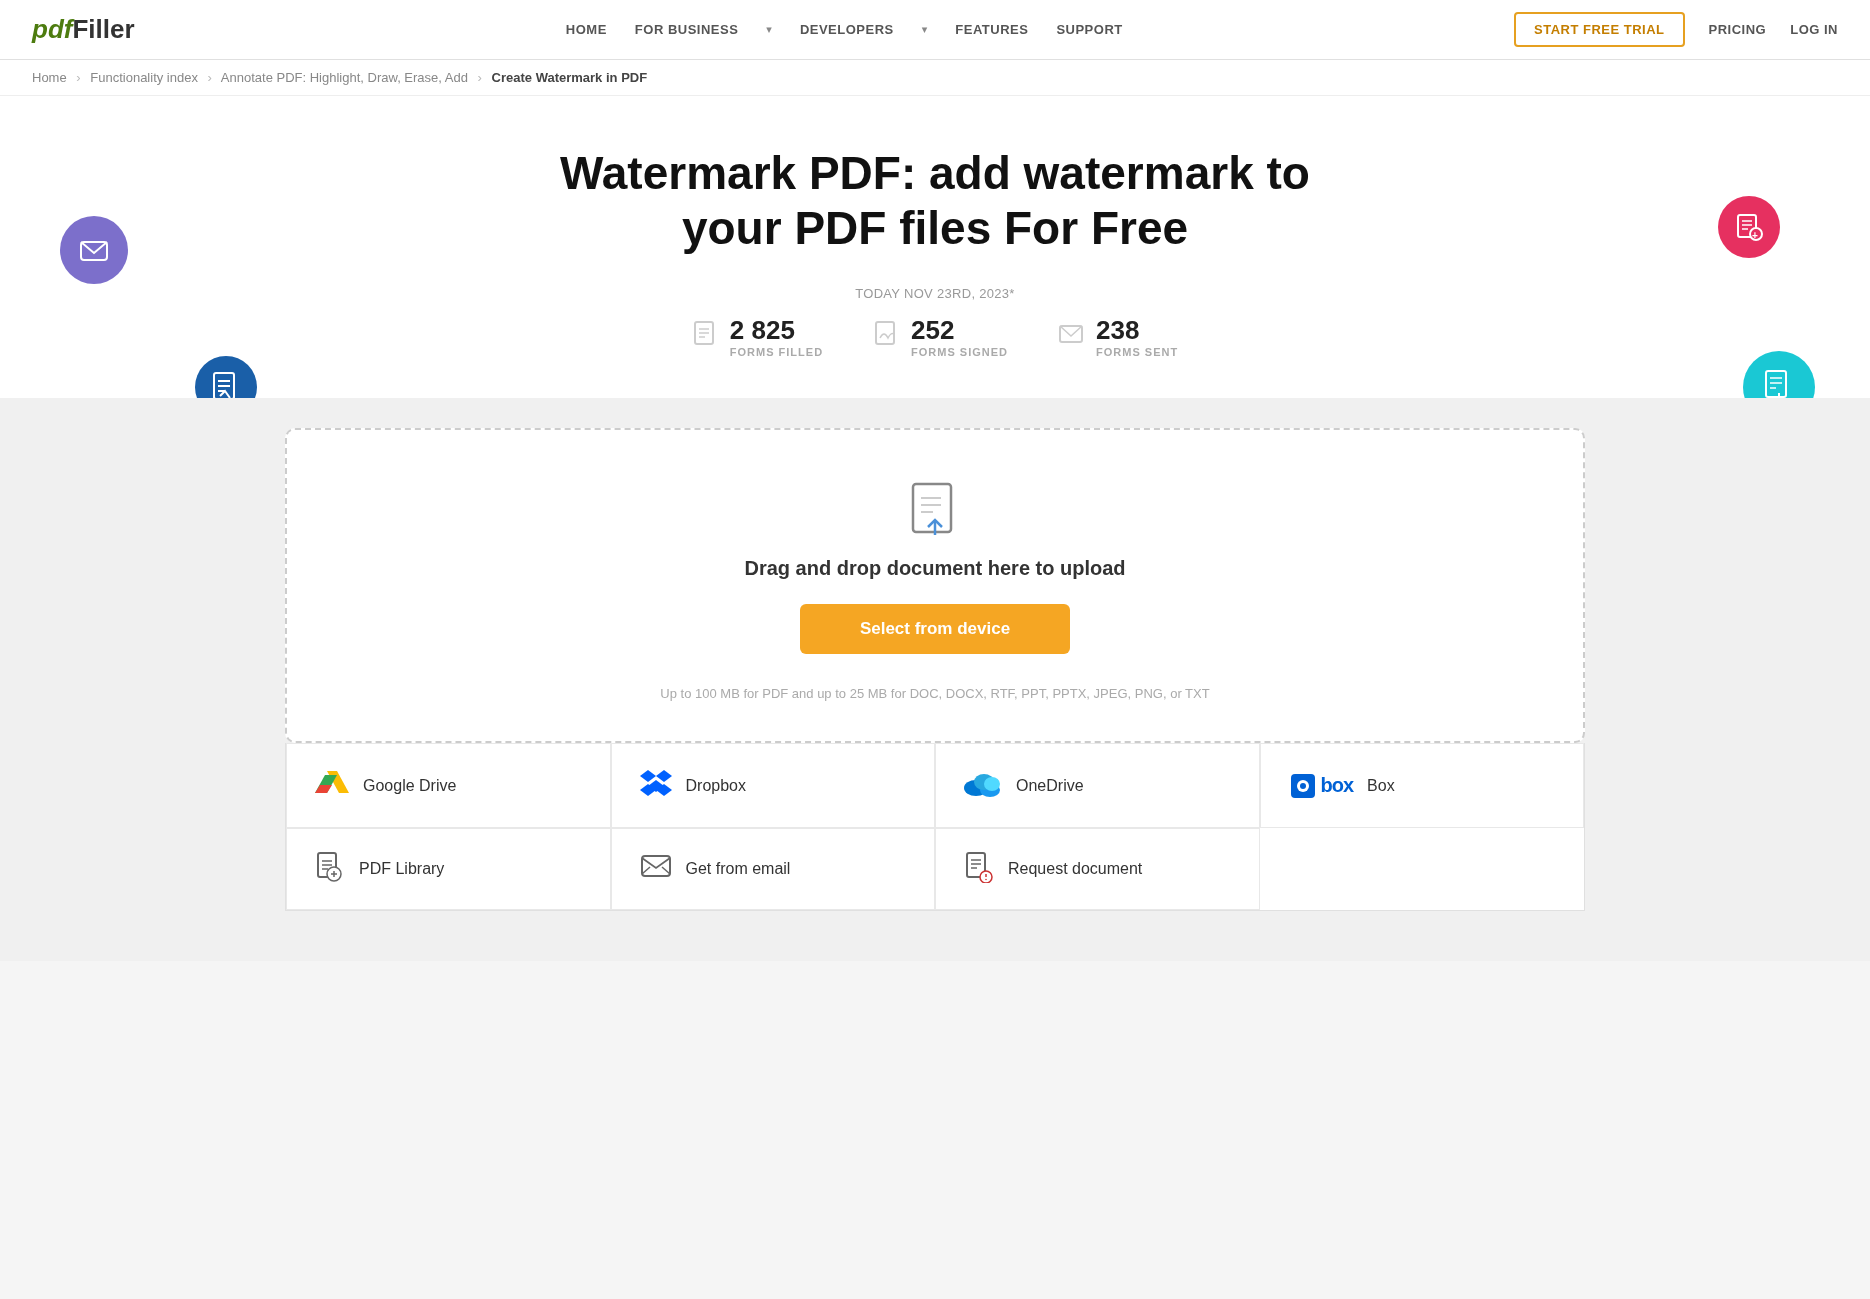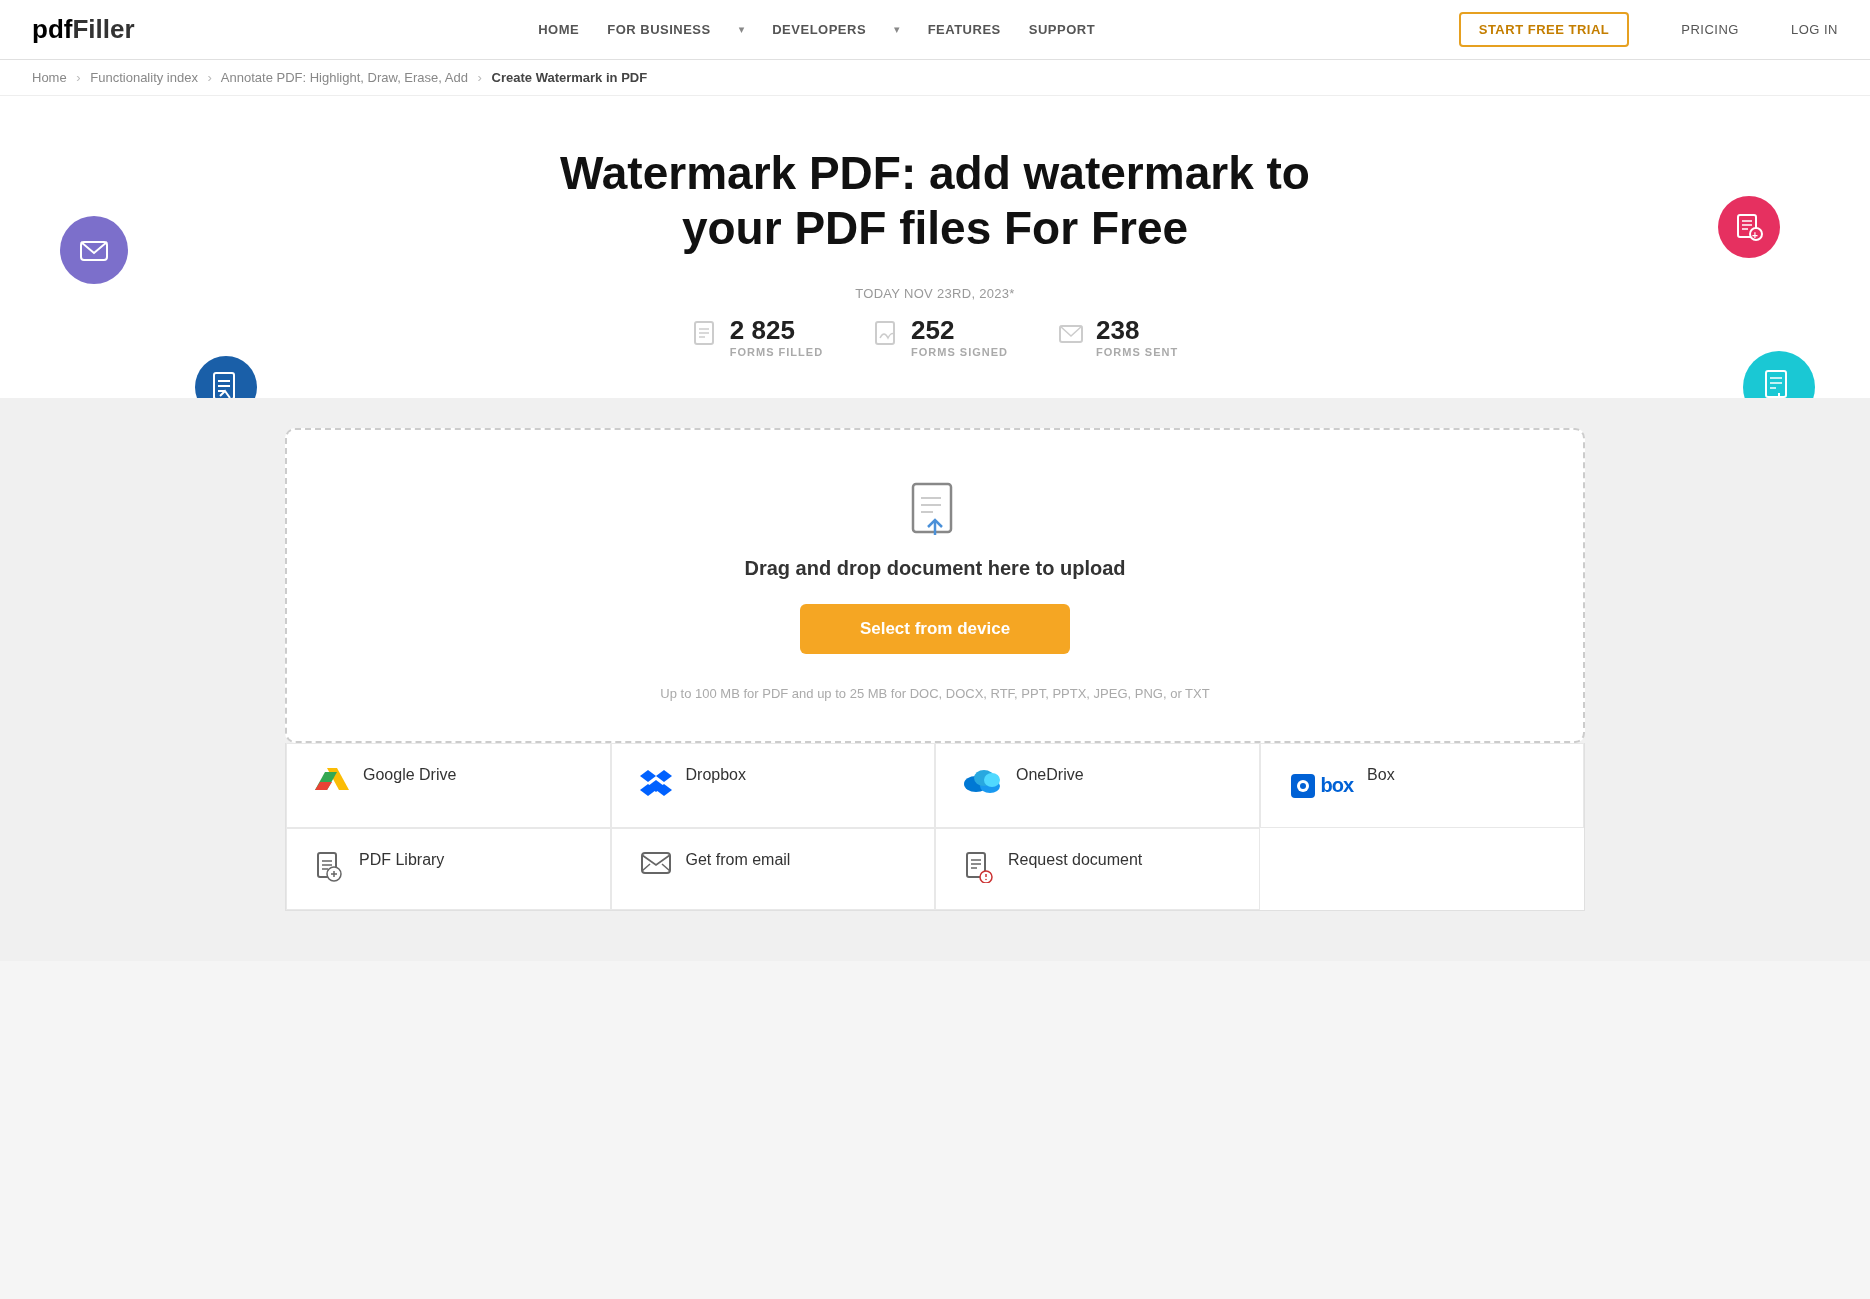--- a/index.html
+++ b/index.html
@@ -23,26 +23,25 @@
       font-size: 13px;
       font-weight: bold;
       padding: 8px 18px;
       border-radius: 4px;
       cursor: pointer;
       letter-spacing: 0.5px;
       text-transform: uppercase;
     }
     .nav-pricing, .nav-login {
       font-size: 13px;
-      font-weight: 400;
+      font-weight: 700;
       color: #555;
       text-transform: uppercase;
       cursor: pointer;
       letter-spacing: 0.5px;
-      margin-left: 28px;
     }
 
     
     .breadcrumb {
       background: #fff;
       padding: 10px 32px;
       font-size: 13px;
       color: #888;
       border-bottom: 1px solid #eee;
     }
@@ -158,20 +157,21 @@
       grid-template-columns: repeat(4, 1fr);
       gap: 0;
       max-width: 1300px;
       margin: 0 auto;
       border: 1px solid #e0e0e0;
       border-top: none;
       background: #fff;
     }
     .source-item {
       display: flex;
+      align-items: center;
       gap: 14px;
       padding: 22px 28px;
       border: 1px solid #e8e8e8;
       cursor: pointer;
       background: #fff;
       transition: background 0.15s;
     }
     .source-item-label {
       font-size: 16px;
       color: #333;
@@ -184,21 +184,21 @@
     }
 
     
     .upload-svg { margin-bottom: 8px; }
   </style>
 </head>
 <body>
 
 <nav>
   <div style="font-size:26px;font-weight:bold;margin-right:40px;cursor:pointer;">
-    <span style="color:#000000;">pdf</span><span style="color:#333;">Filler</span>
+    <span style="color:#4d7c0f;font-style:italic;">pdf</span><span style="color:#333;">Filler</span>
   </div>
   <div style="display:flex;align-items:center;gap:28px;flex:1;justify-content:center;">
     <a style="text-decoration:none;color:#555;font-size:13px;font-weight:600;letter-spacing:0.5px;">HOME</a>
     <a style="text-decoration:none;color:#555;font-size:13px;font-weight:600;letter-spacing:0.5px;">FOR BUSINESS</a>
       <span style="color:#888;font-size:11px;">▾</span>
     <a style="text-decoration:none;color:#555;font-size:13px;font-weight:600;letter-spacing:0.5px;">DEVELOPERS</a>
       <span style="color:#888;font-size:11px;">▾</span>
     <a style="text-decoration:none;color:#555;font-size:13px;font-weight:600;letter-spacing:0.5px;">FEATURES</a>
     <a style="text-decoration:none;color:#555;font-size:13px;font-weight:600;letter-spacing:0.5px;">SUPPORT</a>
   </div>

